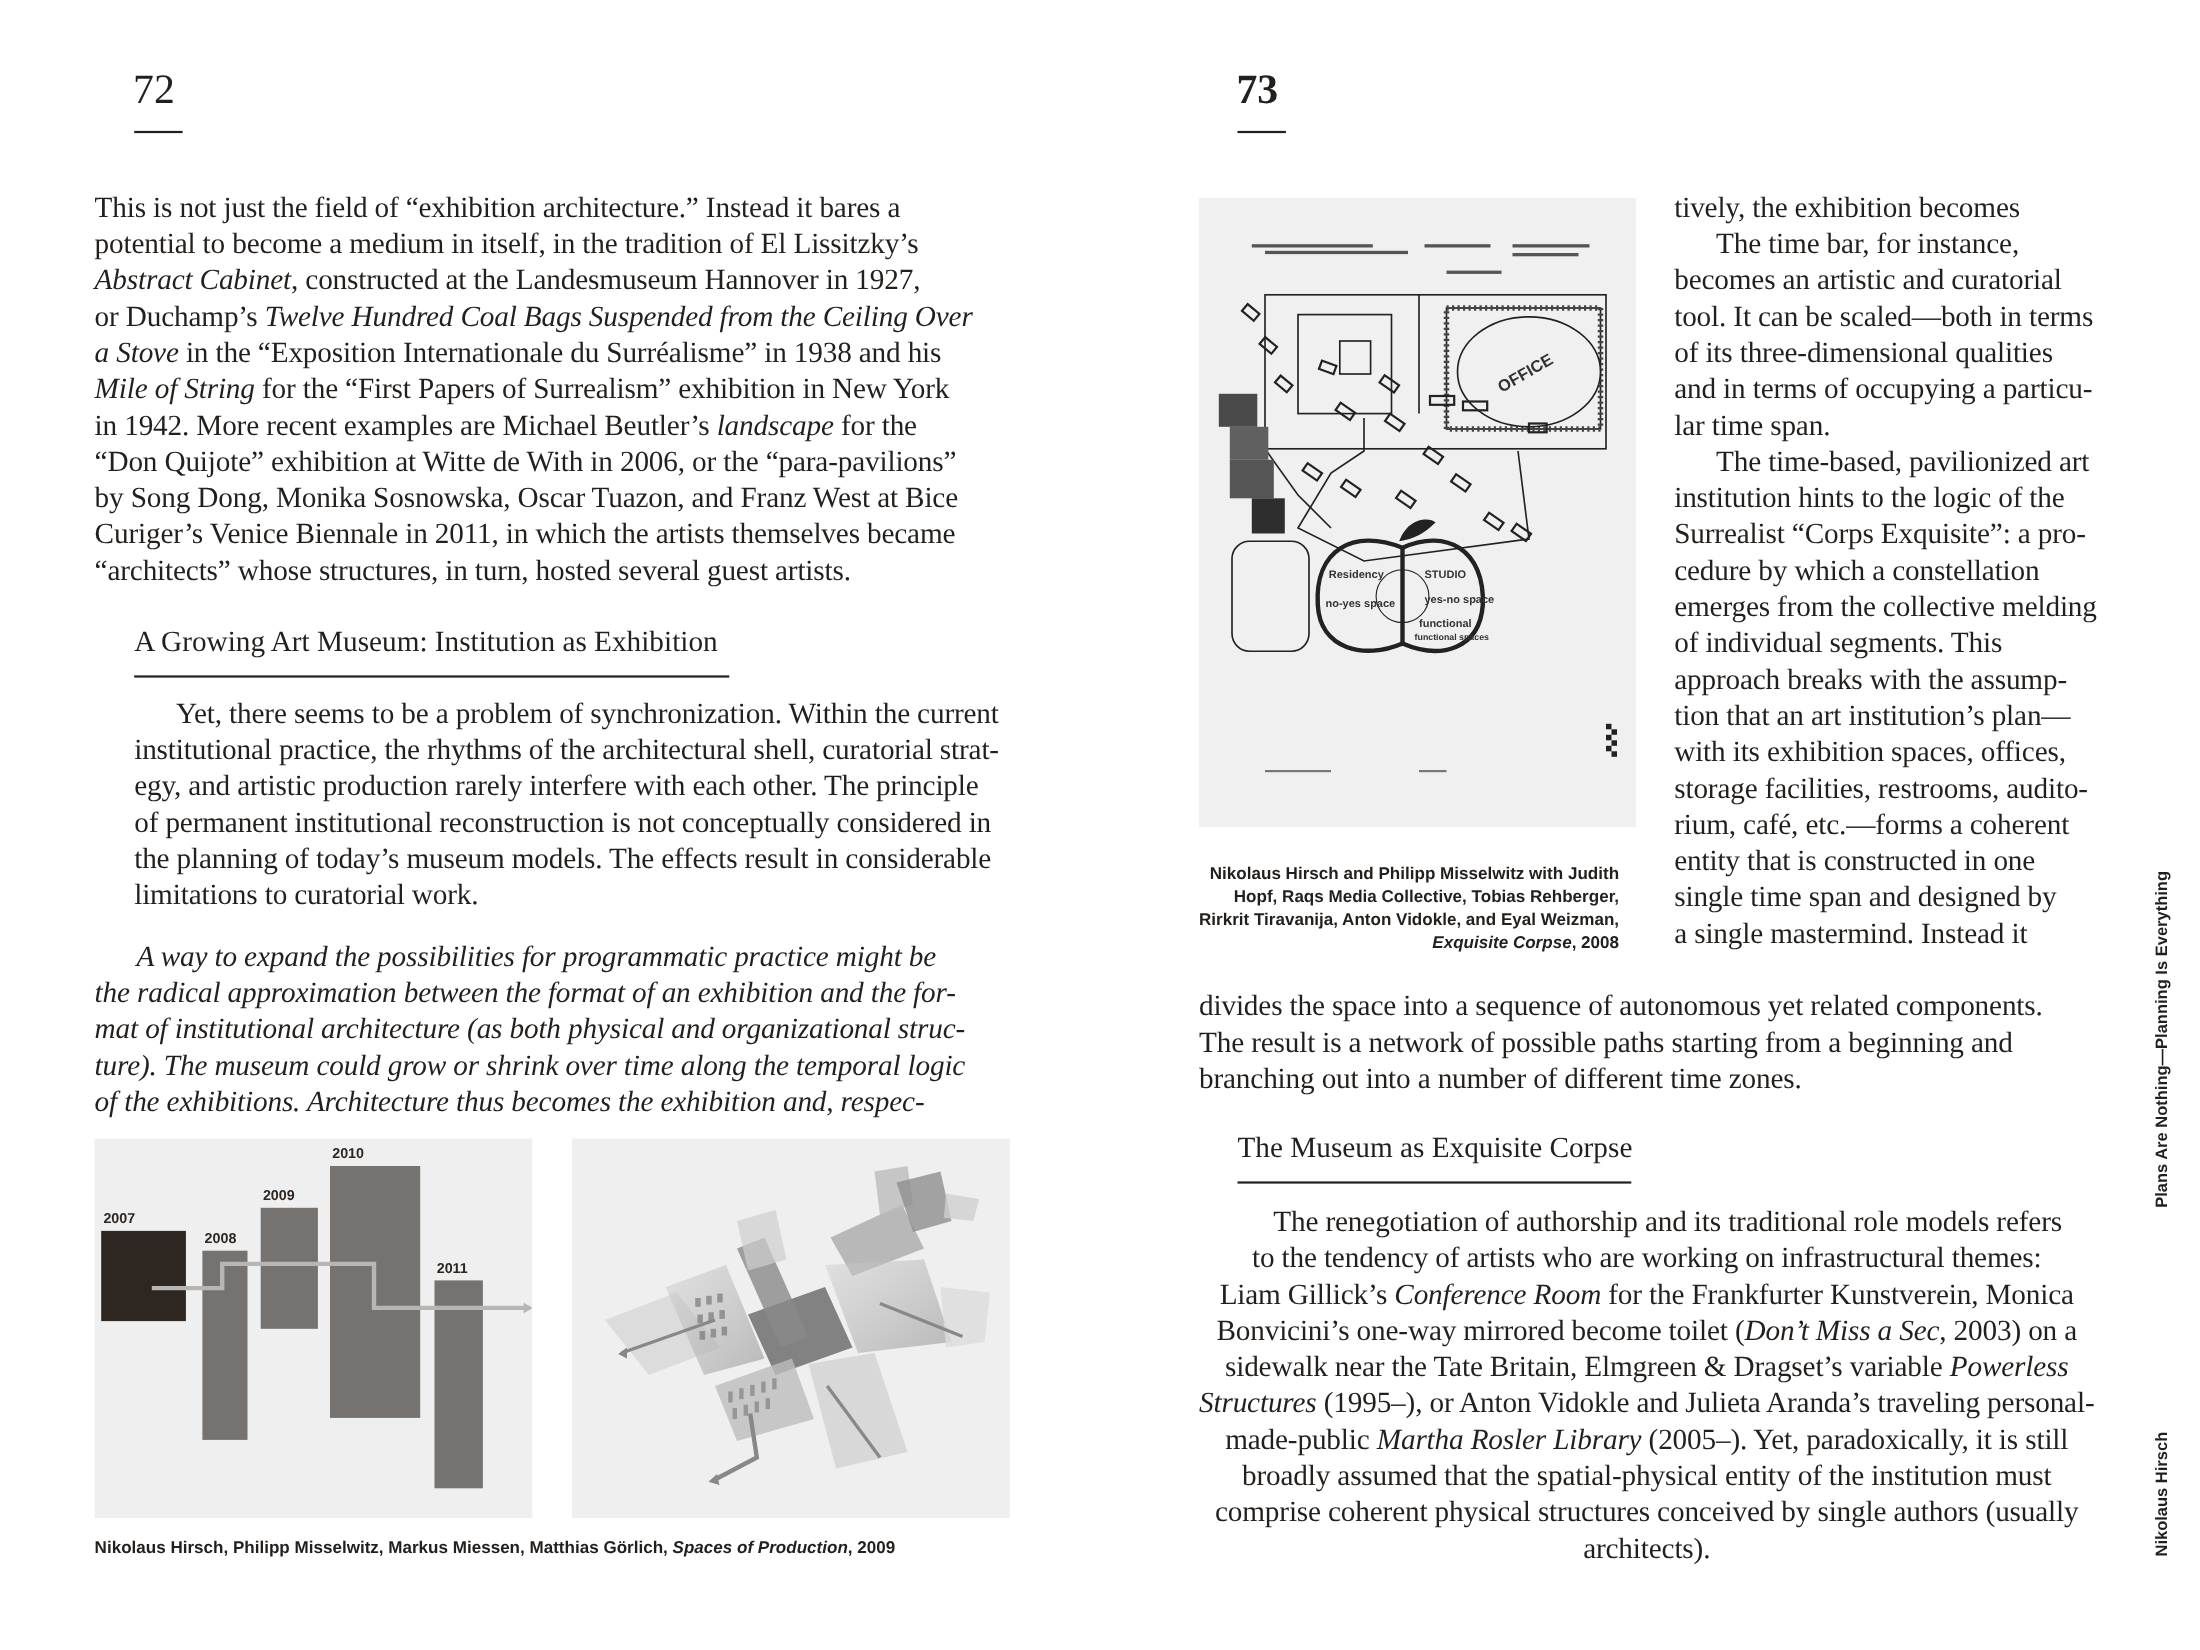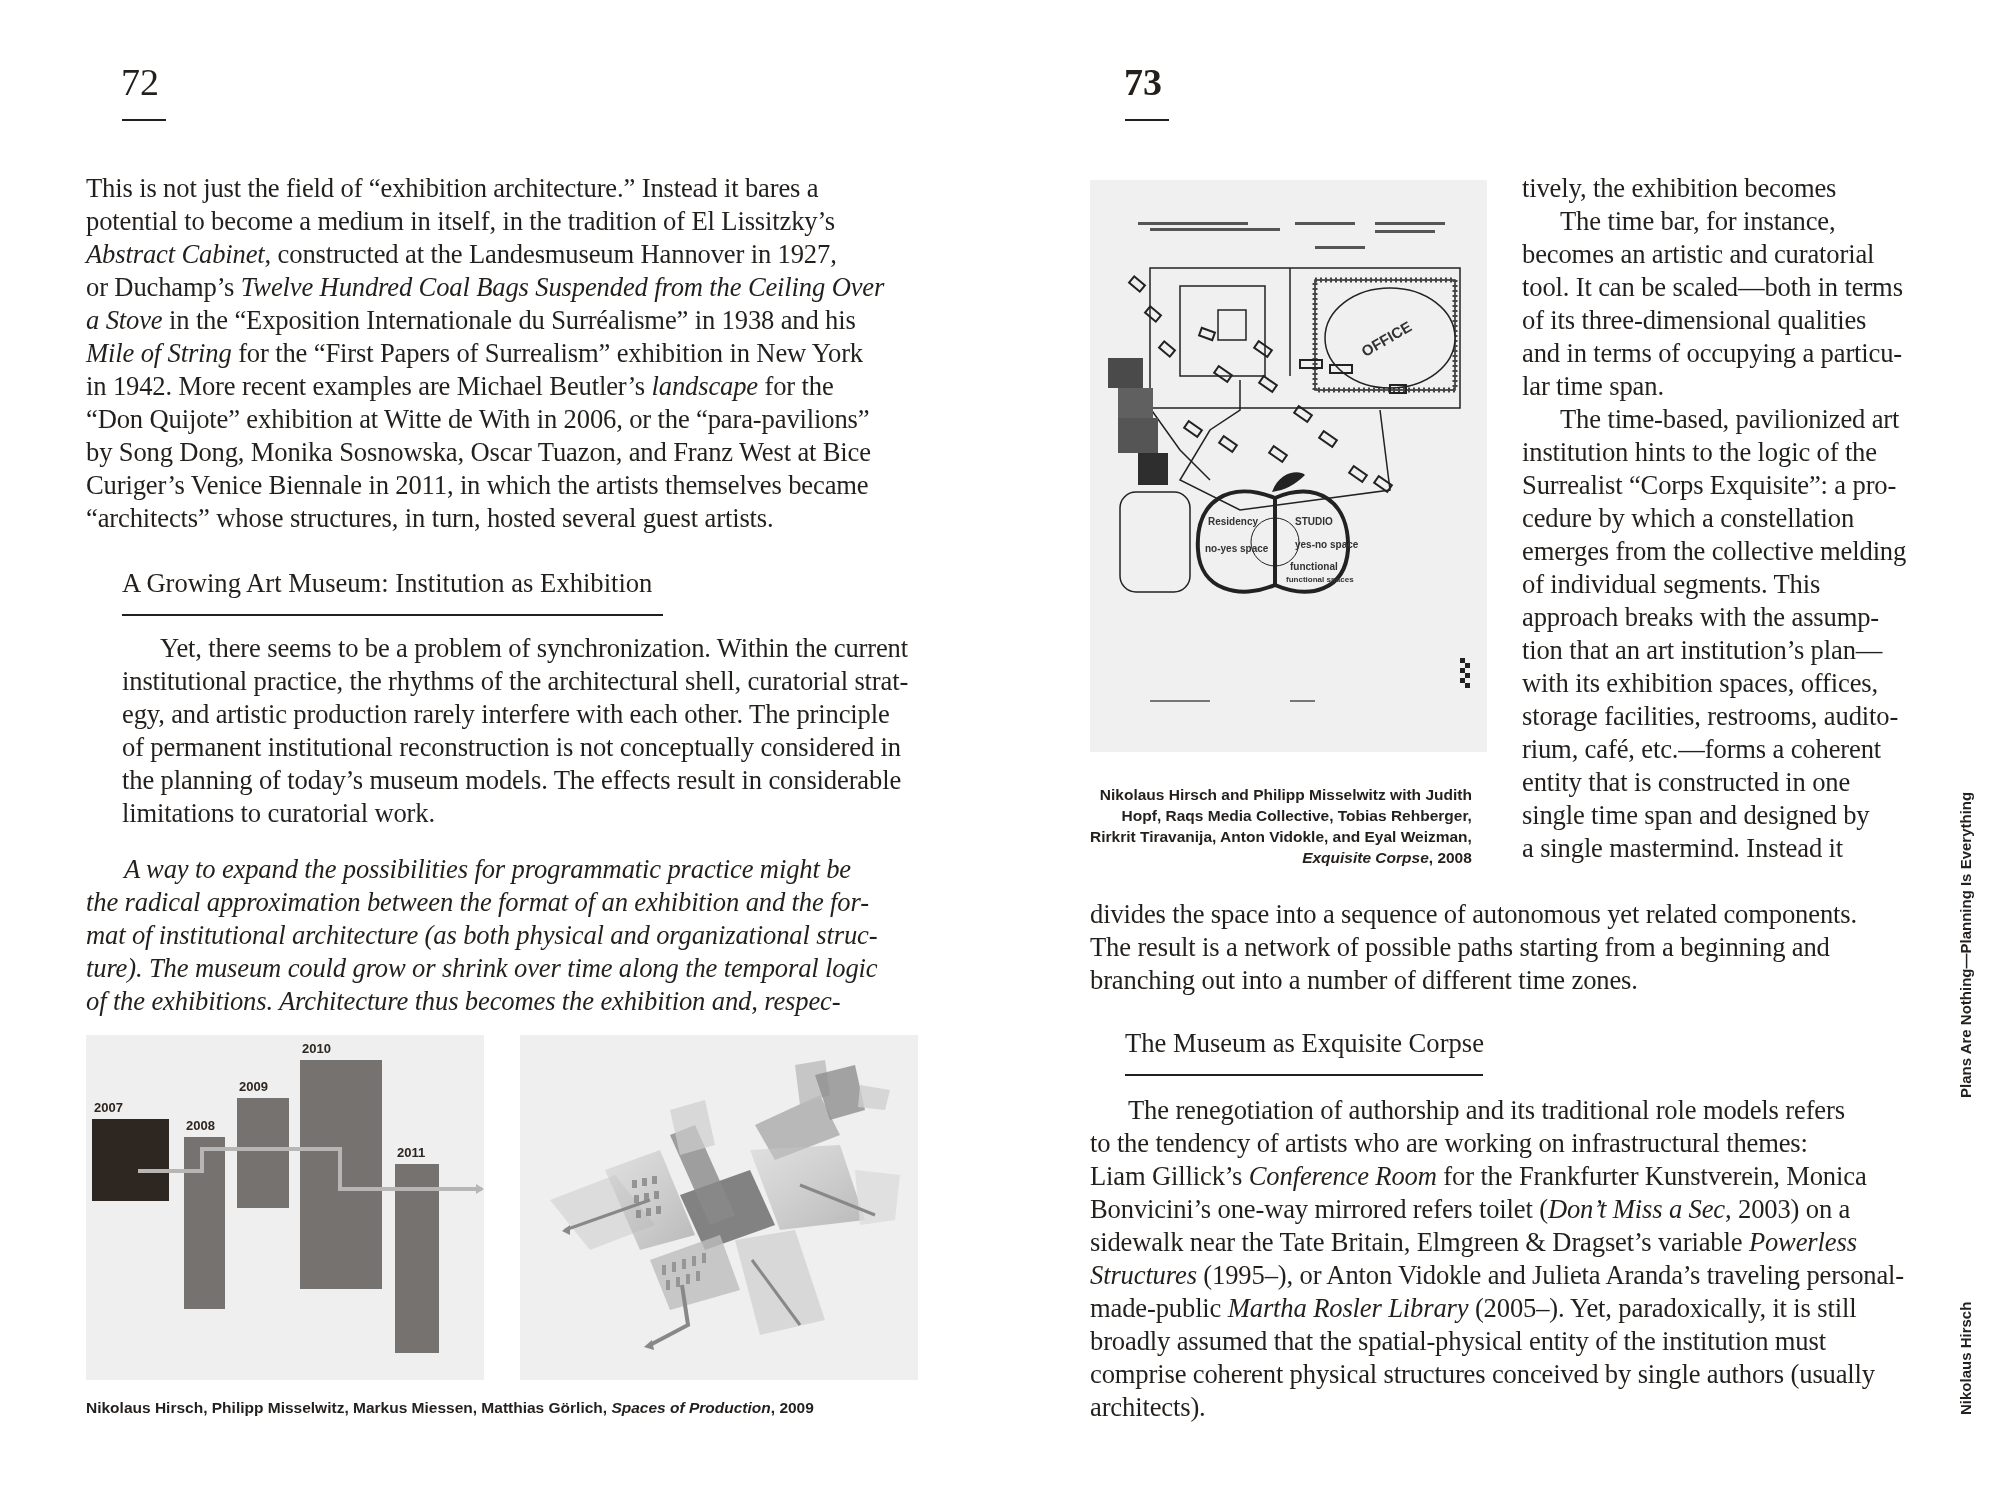--- a/index.html
+++ b/index.html
@@ -253,25 +253,25 @@
   </div>
 <div class="body-text" id="rp-full" style="left:1090px; top:898px;">
     <span class="line"><span>divides the space into a sequence of autonomous yet related components.</span></span>
     <span class="line"><span>The result is a network of possible paths starting from a beginning and</span></span>
     <span class="line"><span>branching out into a number of different time zones.</span></span>
   </div>
 
 <div class="subhead" style="left:1125px; top:1027px;">The Museum as Exquisite Corpse</div>
 <div class="subhead-rule" style="left:1125px; top:1074px; width:358px;"></div>
 
-<div class="body-text" id="rp-final" style="left:1090px; top:1094px;">
+<div class="body-text" id="rp-final" style="left:1090px; top:1094px;text-align:center;">
     <span class="line" style="padding-left: 38px;"><span>The renegotiation of authorship and its traditional role models refers</span></span>
     <span class="line"><span>to the tendency of artists who are working on infrastructural themes:</span></span>
     <span class="line"><span>Liam Gillick’s </span><em>Conference Room</em><span> for the Frankfurter Kunstverein, Monica</span></span>
-    <span class="line"><span>Bonvicini’s one-way mirrored refers toilet (</span><em>Don’t Miss a Sec</em><span>, 2003) on a</span></span>
+    <span class="line"><span>Bonvicini’s one-way mirrored become toilet (</span><em>Don’t Miss a Sec</em><span>, 2003) on a</span></span>
     <span class="line"><span>sidewalk near the Tate Britain, Elmgreen &amp; Dragset’s variable </span><em>Powerless</em></span>
     <span class="line"><em>Structures</em><span> (1995–), or Anton Vidokle and Julieta Aranda’s traveling personal-</span></span>
     <span class="line"><span>made-public </span><em>Martha Rosler Library</em><span> (2005–). Yet, paradoxically, it is still</span></span>
     <span class="line"><span>broadly assumed that the spatial-physical entity of the institution must</span></span>
     <span class="line"><span>comprise coherent physical structures conceived by single authors (usually</span></span>
     <span class="line"><span>architects).</span></span>
   </div>
 
 <div class="spine" style="left:1957px; top:1098px;">Plans Are Nothing—Planning Is Everything</div>
 <div class="spine" style="left:1957px; top:1415px;">Nikolaus Hirsch</div>

